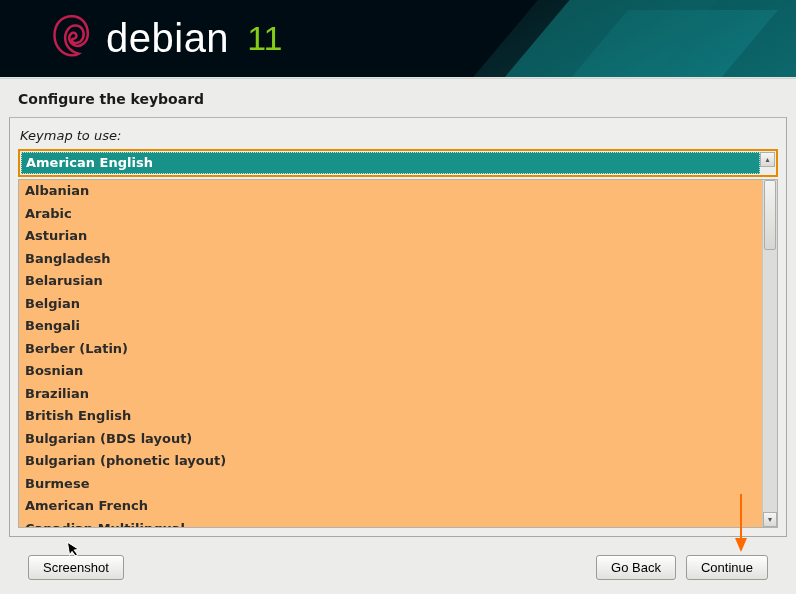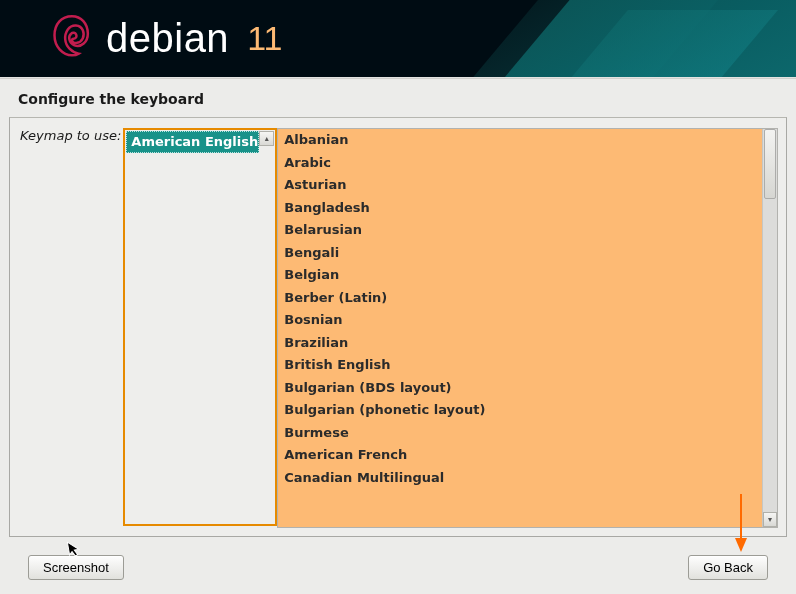--- a/index.html
+++ b/index.html
@@ -46,39 +46,39 @@
       color:#fff;
     }
     .swirl svg { width:44px; height:50px; }
     .brand-word {
       font-family:"URW Gothic","Century Gothic","Futura",sans-serif;
       font-size:40px; letter-spacing:.5px;
       color:#fff;
     }
     .brand-ver {
       font-family:"URW Gothic","Century Gothic","Futura",sans-serif;
-      font-size:34px; color:#fdba74; margin-left:6px;
+      font-size:34px; color:#84cc16; margin-left:6px;
       font-weight:300;
     }
 
     
     h1.page-title {
       font-size:14px; font-weight:bold;
       padding:12px 18px 10px;
     }
 
     
     .main-panel {
       margin:0 9px;
       height:420px;
       border:1px solid #a8a8a4;
       border-top:1px solid #b6b6b0;
       background:#eeeeec;
       padding:10px 8px 8px;
-      display:flex; flex-direction:row;
+      display:flex; flex-direction:column;
     }
     .prompt { font-style:italic; font-size:13px; padding:0 2px 6px; }
 
     
     .highlight-ring {
       border:2px solid #e68a00;
       border-radius:0;
       padding:1px;
       display:flex;
       margin-bottom:2px;
@@ -208,22 +208,22 @@
     </div>
   </div>
 
   <div class="listbox-wrap">
     <div class="listbox" id="listbox">
         <div class="row">Albanian</div>
         <div class="row">Arabic</div>
         <div class="row">Asturian</div>
         <div class="row">Bangladesh</div>
         <div class="row">Belarusian</div>
+        <div class="row">Belgian</div>
         <div class="row">Bengali</div>
-        <div class="row">Belgian</div>
         <div class="row">Berber (Latin)</div>
         <div class="row">Bosnian</div>
         <div class="row">Brazilian</div>
         <div class="row">British English</div>
         <div class="row">Bulgarian (BDS layout)</div>
         <div class="row">Bulgarian (phonetic layout)</div>
         <div class="row">Burmese</div>
         <div class="row">American French</div>
         <div class="row">Canadian Multilingual</div>
       </div>
@@ -233,20 +233,21 @@
       </div>
       <div class="scroll-btn">▾</div>
     </div>
   </div>
 </div>
 
 <div class="footer">
   <button class="btn">Screenshot</button>
   <div class="spacer"></div>
   <button class="btn">Go Back</button>
+  <button class="btn">Continue</button>
 </div>
 
 <svg class="arrow" viewBox="0 0 14 60">
   <line x1="7" y1="2" x2="7" y2="46" stroke="#ff6a00" stroke-width="2"></line>
   <polygon points="7,60 1,46 13,46" fill="#ff6a00"></polygon>
 </svg>
 
 <span class="cursor">
   <svg width="14" height="18" viewBox="0 0 14 18">
     <path d="M1 1 L1 14 L4 11 L6.5 16 L9 15 L6.5 10 L11 10 Z" fill="#000" stroke="#fff" stroke-width="1"></path>

